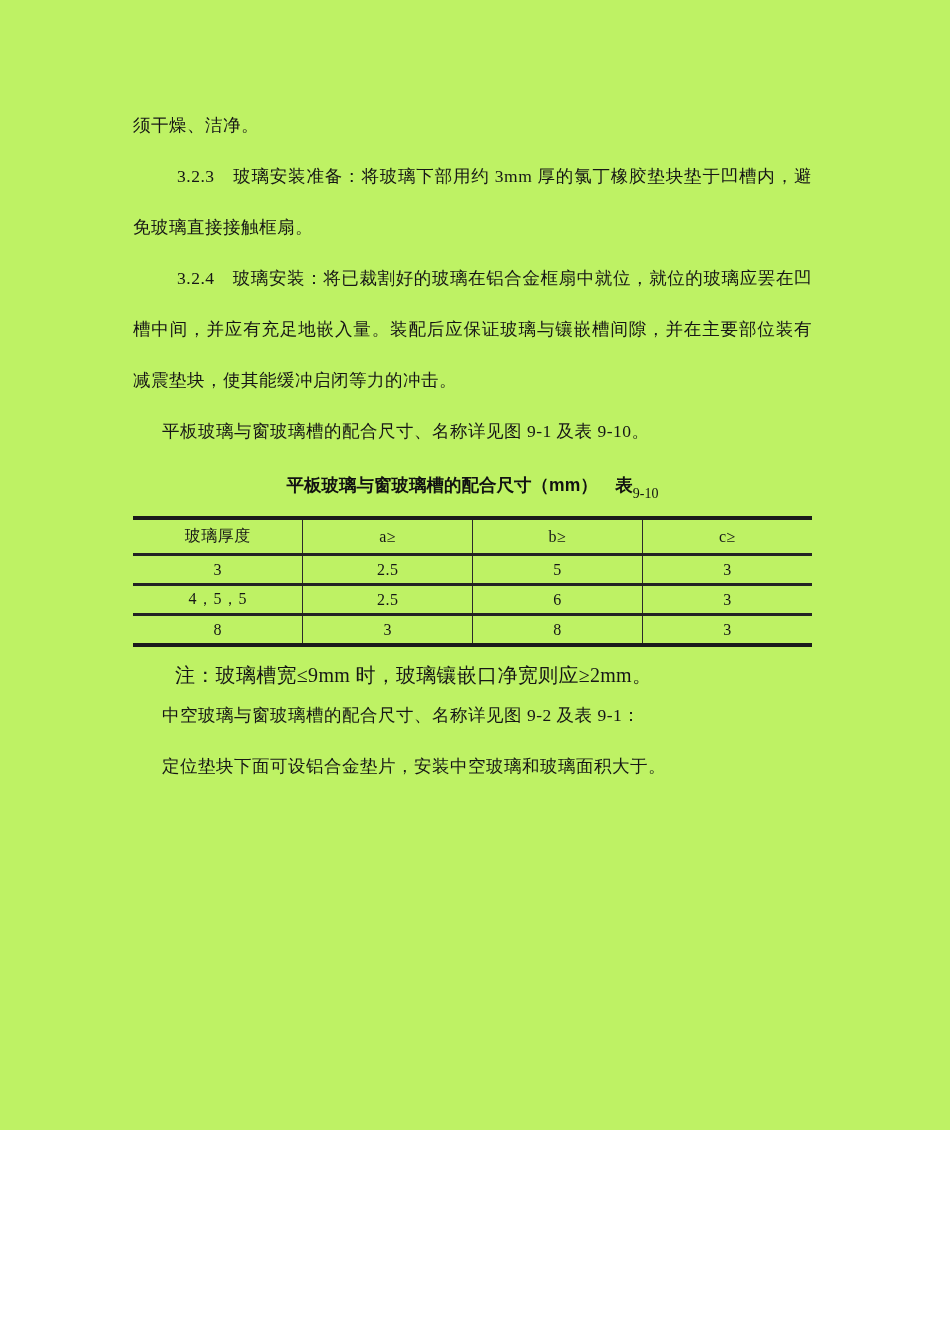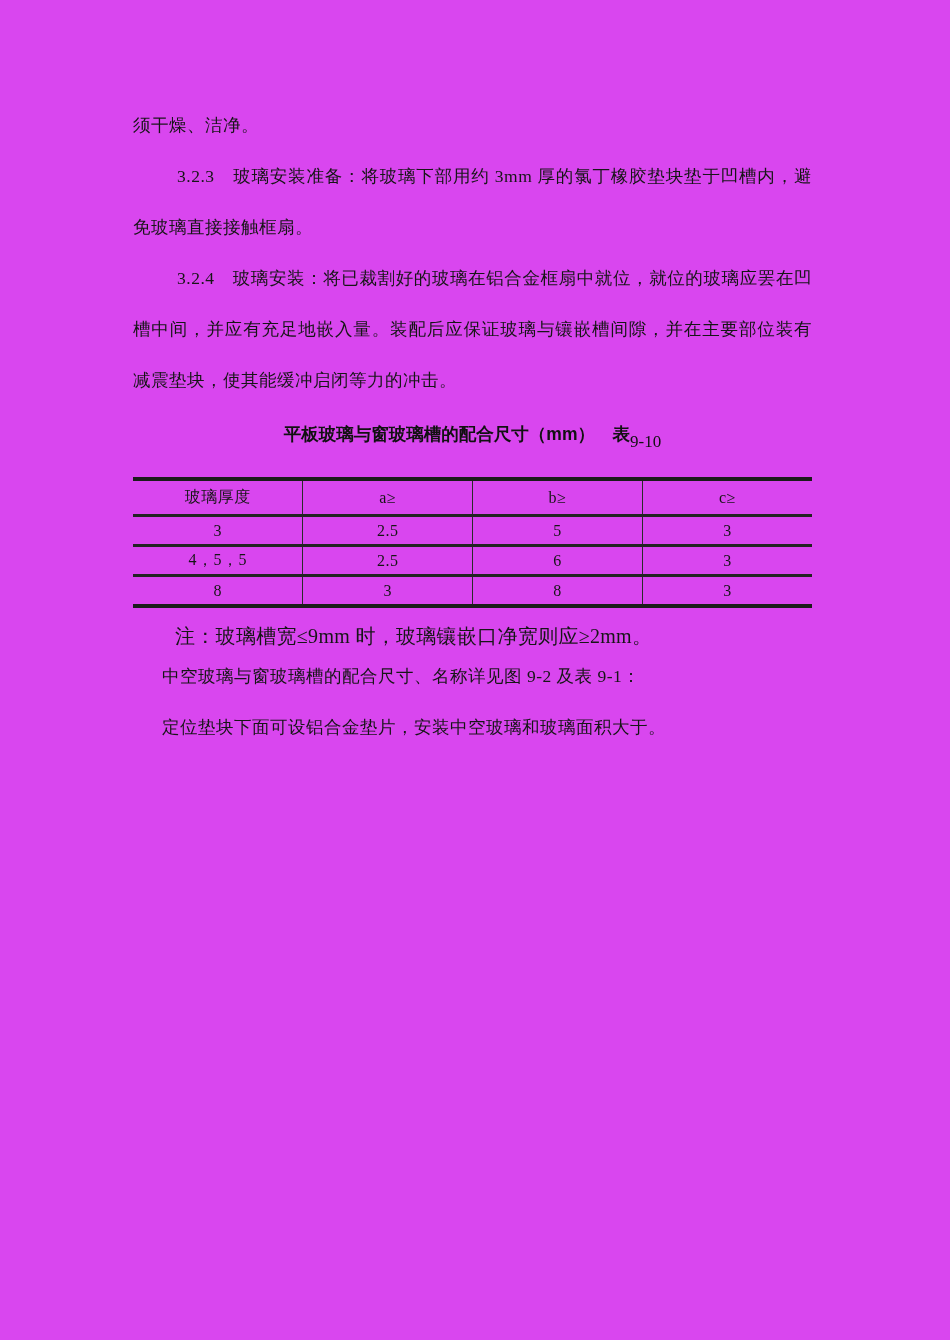--- a/index.html
+++ b/index.html
@@ -4,22 +4,22 @@
 <style>
   html, body {
     margin: 0;
     padding: 0;
     background: #ffffff;
   }
   .page {
     position: relative;
     box-sizing: border-box;
     width: 950px;
-    height: 1340px;
-    background: #d946ef;
+    height: 1130px;
+    background: #bef264;
     padding: 100px 138px 40px 133px;
     font-family: "Liberation Serif", "DejaVu Serif", serif;
     color: #161616;
     overflow: hidden;
   }
   .para {
     margin: 0;
     font-size: 17.5px;
     line-height: 51px;
     text-align: justify;
@@ -33,29 +33,29 @@
     line-height: 38px;
     text-align: center;
     font-family: "Liberation Sans", "DejaVu Sans", sans-serif;
     font-weight: bold;
     font-size: 17.5px;
     color: #111111;
   }
   .table-title .sub {
     font-family: "Liberation Serif", "DejaVu Serif", serif;
     font-weight: normal;
-    font-size: 17px;
+    font-size: 14px;
     vertical-align: -7px;
     letter-spacing: 0;
   }
 
   .fit-table {
     width: 100%;
     border-collapse: collapse;
-    margin-top: 16px;
+    margin-top: 3px;
     table-layout: fixed;
     border-top: 4px solid #1b1b1b;
     border-bottom: 4px solid #1b1b1b;
   }
   .fit-table th, .fit-table td {
     font-weight: normal;
     font-size: 16px;
     text-align: center;
     vertical-align: middle;
     padding: 0;
@@ -84,20 +84,21 @@
 <body>
 
 <div class="page">
 
   <p class="para">须干燥、洁净。</p>
 
   <p class="para ind-num">3.2.3　玻璃安装准备：将玻璃下部用约 3mm 厚的氯丁橡胶垫块垫于凹槽内，避免玻璃直接接触框扇。</p>
 
   <p class="para ind-num">3.2.4　玻璃安装：将已裁割好的玻璃在铝合金框扇中就位，就位的玻璃应罢在凹槽中间，并应有充足地嵌入量。装配后应保证玻璃与镶嵌槽间隙，并在主要部位装有减震垫块，使其能缓冲启闭等力的冲击。</p>
 
+  <p class="para ind-ref">平板玻璃与窗玻璃槽的配合尺寸、名称详见图 9-1 及表 9-10。</p>
 
   <div class="table-title">
     <span>平板玻璃与窗玻璃槽的配合尺寸（mm）　表</span><span class="sub">9-10</span>
   </div>
 
   <table class="fit-table">
     <thead>
       <tr>
         <th>玻璃厚度</th>
         <th>a≥</th>

